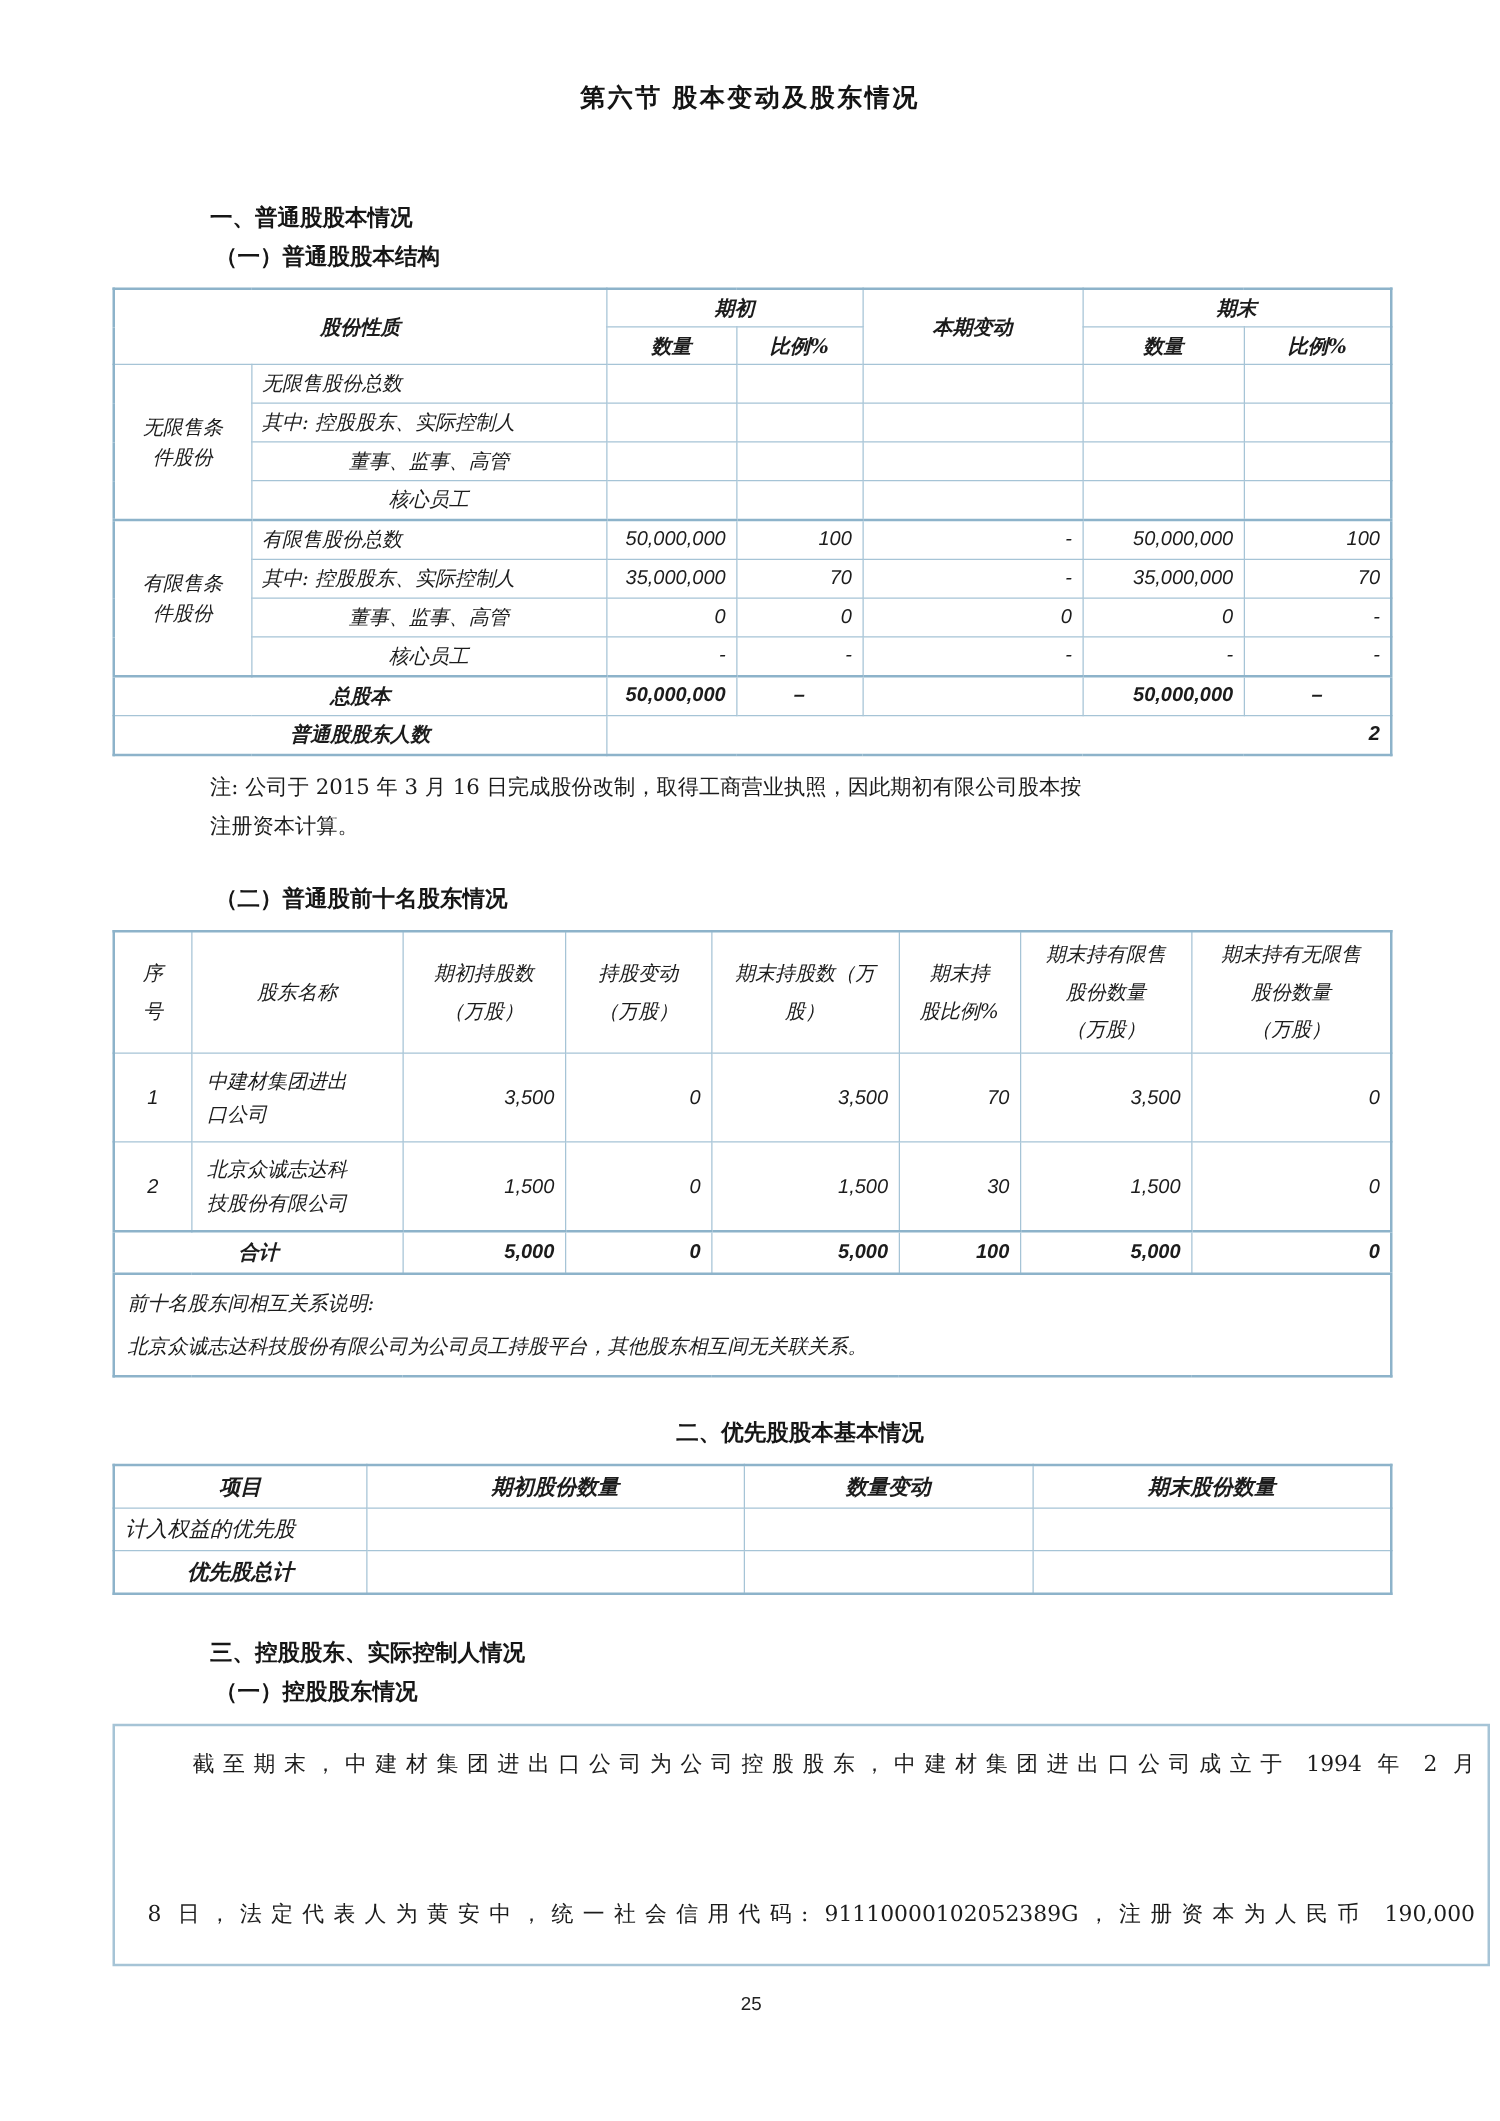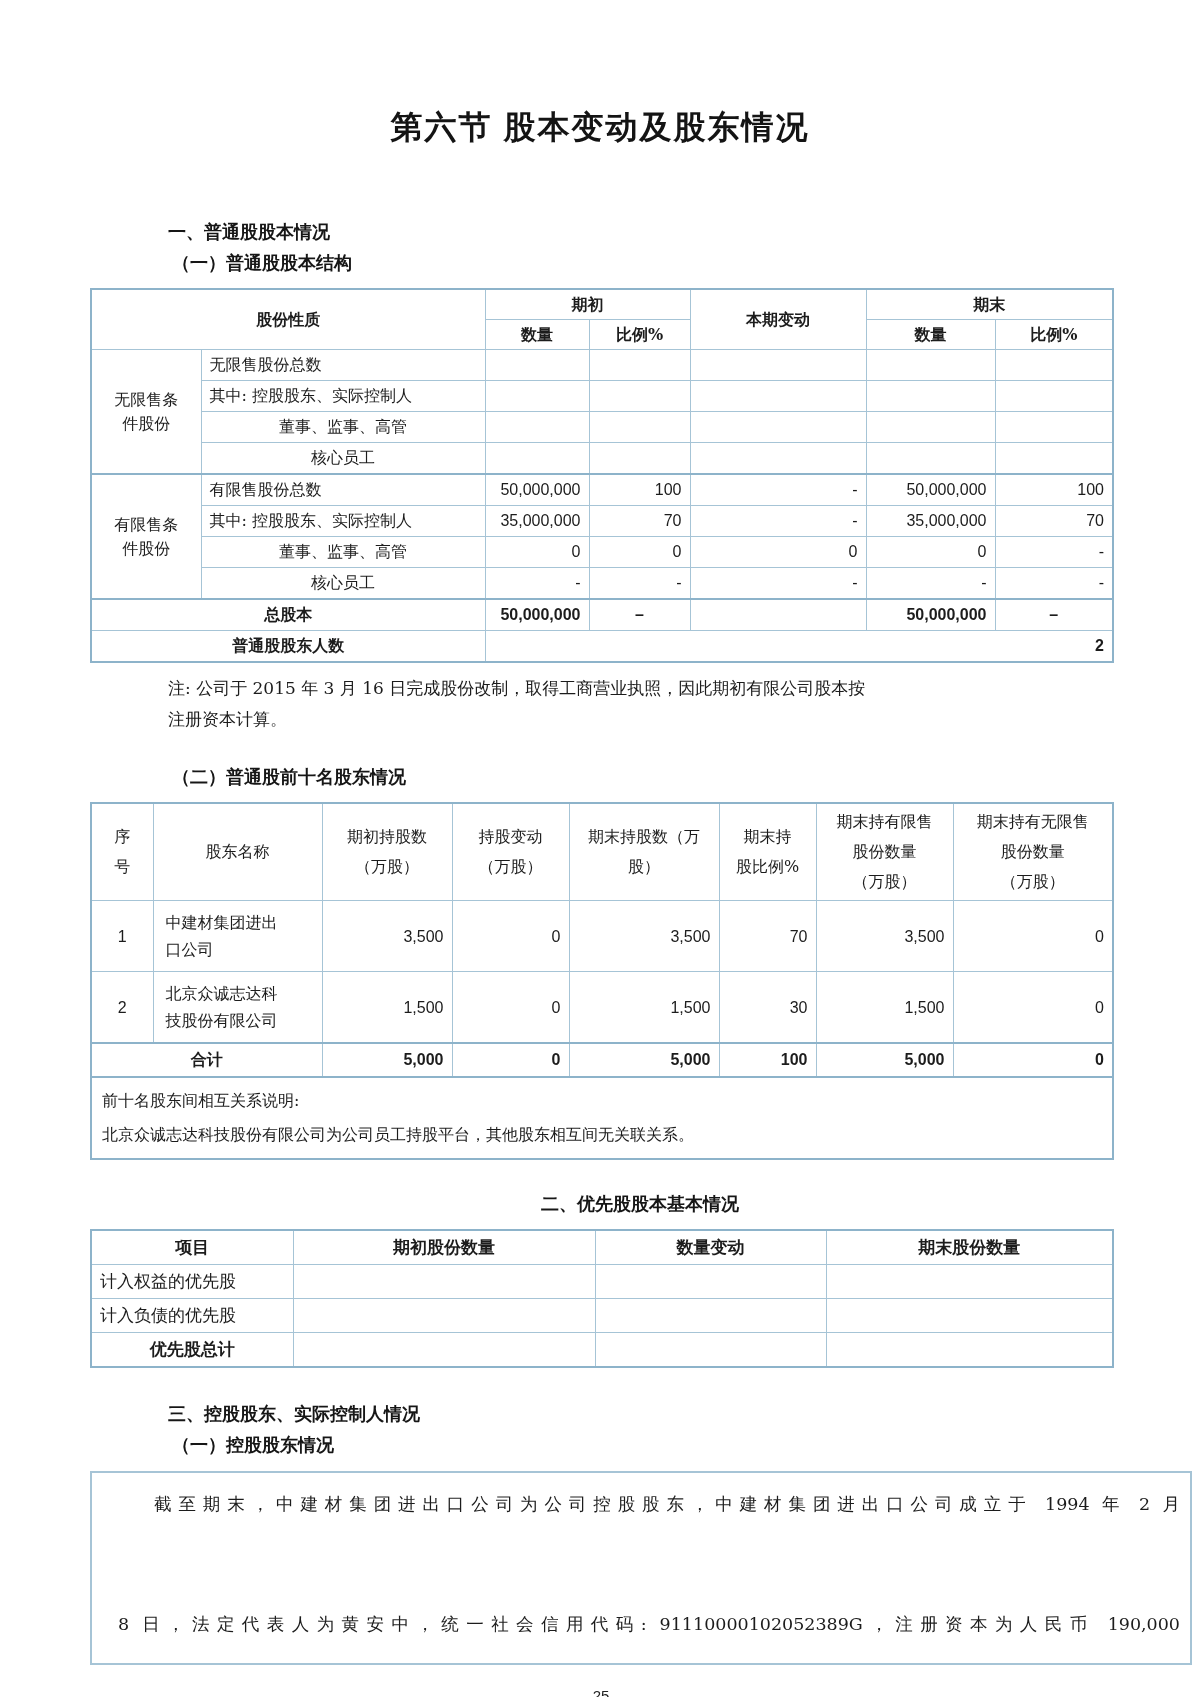--- a/index.html
+++ b/index.html
@@ -4,35 +4,35 @@
 <style>
   html,body{margin:0;padding:0;}
   body{background:#e9e9e9;}
   .page{
     width:1200px;height:1697px;background:#ffffff;position:relative;
     margin:0 auto;font-family:"DejaVu Serif","Liberation Serif",serif;
     color:#1c1c1c;overflow:hidden;box-sizing:border-box;
   }
   .content{padding:0 88px 0 90px;}
   .doc-title{
-    text-align:center;font-size:32px;font-weight:bold;letter-spacing:2px;
-    padding-top:106px;font-family:"Liberation Sans","DejaVu Sans",sans-serif;
+    text-align:center;font-size:20px;font-weight:bold;letter-spacing:2px;
+    padding-top:65px;font-family:"Liberation Sans","DejaVu Sans",sans-serif;
     color:#141414;
   }
   .h-level1{
     font-size:18px;font-weight:bold;margin:0;padding:0 0 0 78px;
     font-family:"Liberation Sans","DejaVu Sans",sans-serif;color:#161616;
   }
   .h1-first{margin-top:70px;}
   .h-level2{
     font-size:18px;font-weight:bold;margin:7px 0 0 0;padding:0 0 0 82px;
     font-family:"Liberation Sans","DejaVu Sans",sans-serif;color:#161616;
   }
   table{border-collapse:collapse;width:1022px;table-layout:fixed;font-size:16px;}
-  .tbl{margin-top:13px;}
+  .tbl{margin-top:13px;font-style:italic;}
   td,th{
     border:1px solid #a6c4d6;padding:0 8px;vertical-align:middle;
     font-weight:normal;overflow:hidden;
   }
   table{border:2px solid #8db3ca;}
   th{text-align:center;}
   .bold{font-weight:bold;}
   .num{font-family:"Liberation Sans","DejaVu Sans",sans-serif;}
   .right{text-align:right;}
   .center{text-align:center;}
@@ -302,26 +302,20 @@
         <th>数量变动</th>
         <th>期末股份数量</th>
       </tr>
       <tr>
         <td class="left">计入权益的优先股</td>
         <td></td>
         <td></td>
         <td></td>
       </tr>
       <tr>
-        <td class="left">计入负债的优先股</td>
-        <td></td>
-        <td></td>
-        <td></td>
-      </tr>
-      <tr>
         <td class="center bold">优先股总计</td>
         <td></td>
         <td></td>
         <td></td>
       </tr>
     </tbody>
       </table>
 
     <div class="h-level1" style="margin-top:34px;">三、控股股东、实际控制人情况</div>
     <div class="h-level2">（一）控股股东情况</div>

